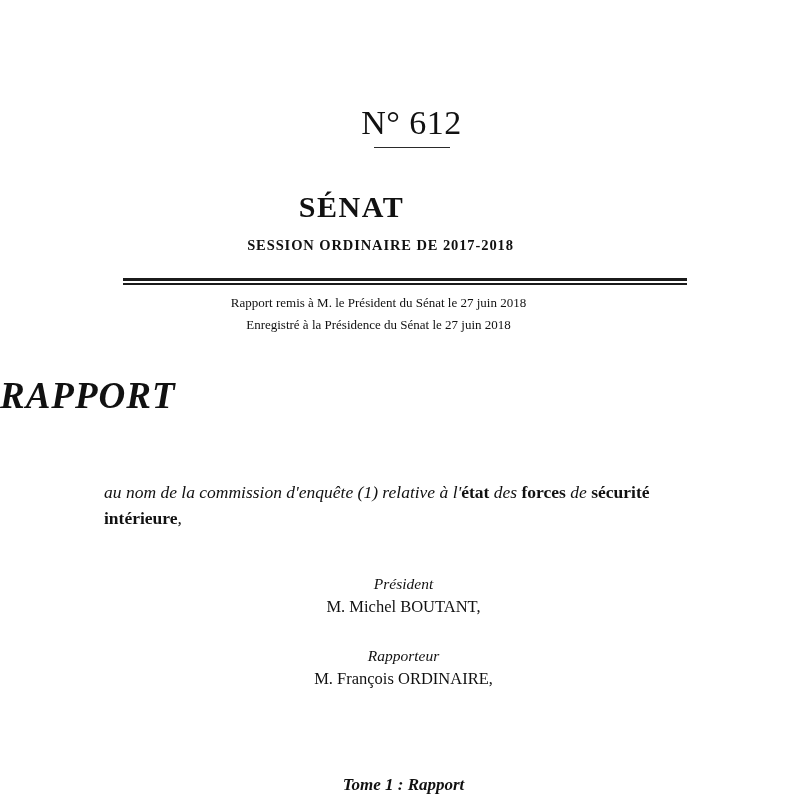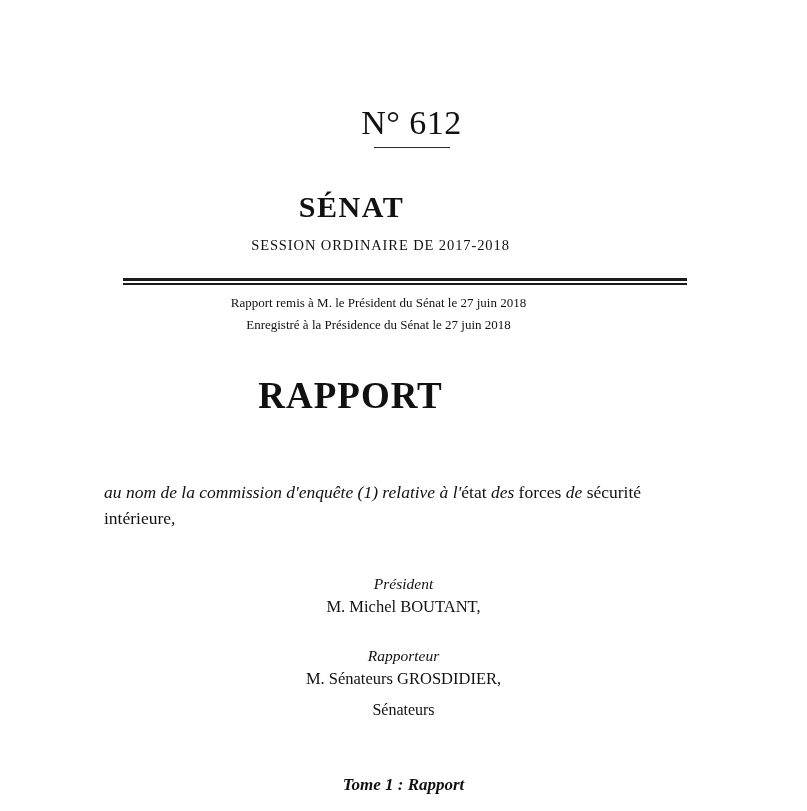--- a/index.html
+++ b/index.html
@@ -57,20 +57,21 @@
   }
   .session {
     position: absolute;
     top: 236px;
     left: 0;
     width: 761px;
     text-align: center;
     font-size: 14.5px;
     letter-spacing: 0.9px;
     line-height: 18px;
+    font-weight: bold;
   }
 
   
   .divider {
     position: absolute;
     top: 278px;
     left: 123px;
     width: 564px;
   }
   .divider .bar-thick {
@@ -98,25 +99,25 @@
     font-size: 13px;
     line-height: 22px;
   }
 
   
   .rapport {
     position: absolute;
     top: 375px;
     left: 0;
     width: 701px;
-    text-align: center;
     font-size: 37px;
     font-weight: bold;
     letter-spacing: 1px;
     line-height: 42px;
+    font-style: italic;
   }
   .fait {
     position: absolute;
     top: 443px;
     left: 0;
     width: 807px;
     text-align: center;
     font-size: 15px;
     letter-spacing: 1.2px;
     line-height: 20px;
@@ -128,21 +129,21 @@
     top: 479px;
     left: 104px;
     width: 606px;
     font-size: 17.5px;
     line-height: 26px;
     font-style: italic;
     text-align: left;
   }
   .subject .bold {
     font-style: normal;
-    font-weight: normal;
+    font-weight: bold;
   }
 
   
   .officers {
     position: absolute;
     top: 573px;
     left: 0;
     width: 807px;
     text-align: center;
   }
@@ -209,20 +210,19 @@
   <div class="rapport">RAPPORT</div>
 
 
   <div class="subject"><span>au nom de la commission d'enquête (1) relative à l'</span><span class="bold">état</span><span> des </span><span class="bold">forces</span><span> de </span><span class="bold">sécurité intérieure</span><span>,</span></div>
 
   <div class="officers">
     <div class="role">Président</div>
     <div class="person">M. Michel BOUTANT,</div>
     <div class="officer-gap"></div>
     <div class="role">Rapporteur</div>
-    <div class="person">M. Sénateurs GROSDIDIER,</div>
-  </div>
-
-  <div class="senateurs">Sénateurs</div>
+    <div class="person">M. François ORDINAIRE,</div>
+  </div>
+
 
   <div class="tome">Tome 1 : Rapport</div>
 
 </div>
 
 </body></html>

